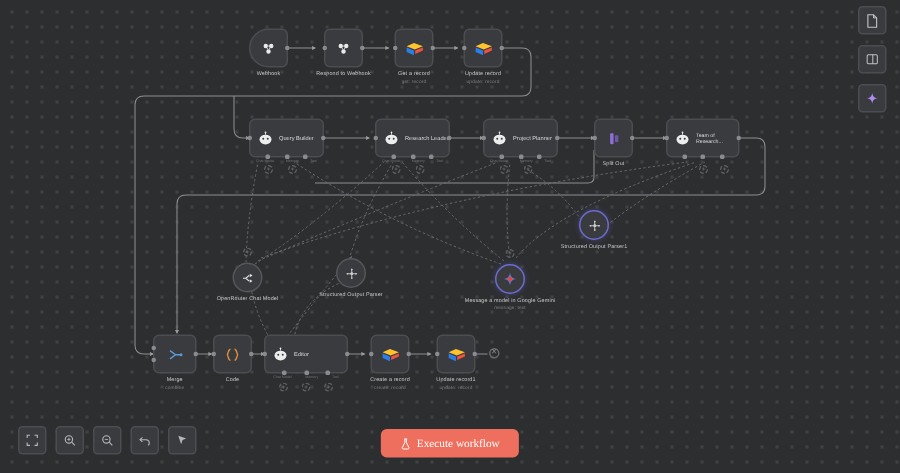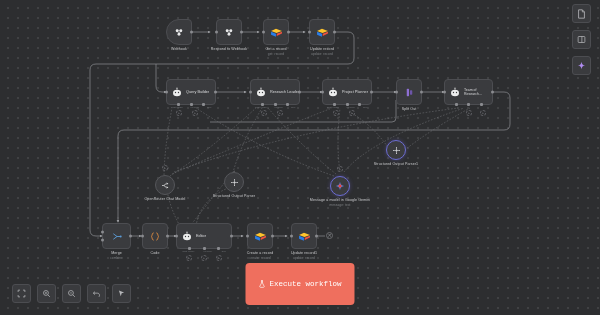--- a/index.html
+++ b/index.html
@@ -159,26 +159,26 @@
   .rbtn.ai { color: #b08cf0; }
 
   
   #execute {
     position: absolute;
     left: 50%; transform: translateX(-50%);
     bottom: 10px;
     background: #ef6f5e;
     color: #ffffff;
     border-radius: 4px;
-    padding: 17px 13px;
+    padding: 5px 13px;
     display: flex; align-items: center; gap: 4px;
     font-size: 7.5px;
     z-index: 20;
     border: none;
-    font-family: Liberation Mono, monospace;
+    font-family: Liberation Serif, serif;
   }
 </style>
 </head>
 <body>
 
 <div id="app">
 
   <svg id="edges" viewBox="0 0 600 315">
     <defs>
       <marker id="ah" markerWidth="5" markerHeight="5" refX="3" refY="2" orient="auto">

